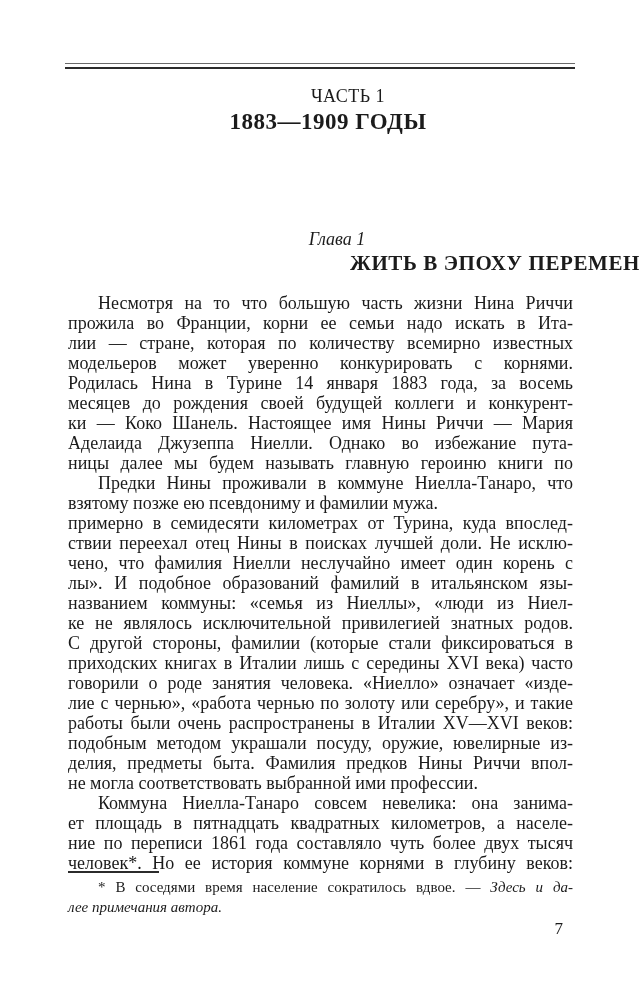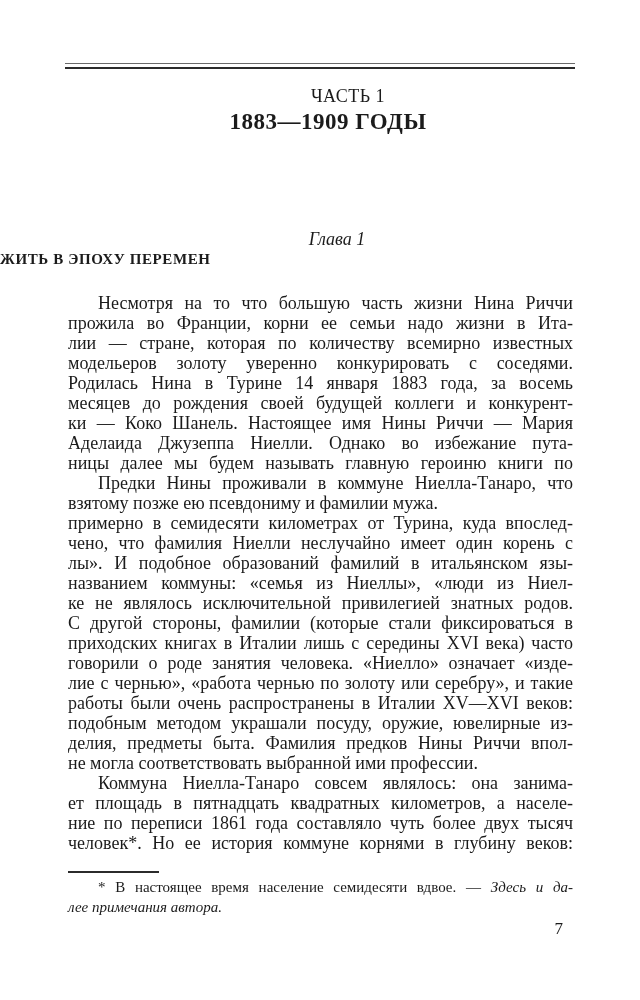--- a/index.html
+++ b/index.html
@@ -51,22 +51,22 @@
     text-align: center;
     font-style: italic;
     font-size: 18px;
     margin-left: 17px;
   }
   .chapter-title {
     position: absolute;
     top: 251px;
     left: 0;
     width: 100%;
-    text-align: left;
-    font-size: 15px;
+    text-align: right;
+    font-size: 21px;
     font-weight: bold;
     letter-spacing: 0.6px;
   }
   .body-text {
     position: absolute;
     top: 293px;
     left: 68px;
     width: 505px;
     font-size: 18px;
     line-height: 20px;
@@ -122,51 +122,52 @@
   <div class="top-rule"></div>
 
   <div class="part-label">ЧАСТЬ 1</div>
   <div class="part-title">1883—1909 ГОДЫ</div>
 
   <div class="chapter-label">Глава 1</div>
   <div class="chapter-title">ЖИТЬ В ЭПОХУ ПЕРЕМЕН</div>
 
   <div class="body-text" id="body-text">
       <div class="line indent j">Несмотря на то что большую часть жизни Нина Риччи</div>
-      <div class="line j">прожила во Франции, корни ее семьи надо жизни в Ита-</div>
+      <div class="line j">прожила во Франции, корни ее семьи надо искать в Ита-</div>
       <div class="line j">лии — стране, которая по количеству всемирно известных</div>
-      <div class="line j">модельеров золоту уверенно конкурировать с соседями.</div>
+      <div class="line j">модельеров может уверенно конкурировать с корнями.</div>
       <div class="line j">Родилась Нина в Турине 14 января 1883 года, за восемь</div>
       <div class="line j">месяцев до рождения своей будущей коллеги и конкурент-</div>
       <div class="line j">ки — Коко Шанель. Настоящее имя Нины Риччи — Мария</div>
       <div class="line j">Аделаида Джузеппа Ниелли. Однако во избежание пута-</div>
       <div class="line j">ницы далее мы будем называть главную героиню книги по</div>
       <div class="line indent j">Предки Нины проживали в коммуне Ниелла-Танаро, что</div>
       <div class="line">взятому позже ею псевдониму и фамилии мужа.</div>
       <div class="line j">примерно в семидесяти километрах от Турина, куда впослед-</div>
+      <div class="line j">ствии переехал отец Нины в поисках лучшей доли. Не исклю-</div>
       <div class="line j">чено, что фамилия Ниелли неслучайно имеет один корень с</div>
       <div class="line j">лы». И подобное образований фамилий в итальянском язы-</div>
       <div class="line j">названием коммуны: «семья из Ниеллы», «люди из Ниел-</div>
       <div class="line j">ке не являлось исключительной привилегией знатных родов.</div>
       <div class="line j">С другой стороны, фамилии (которые стали фиксироваться в</div>
       <div class="line j">приходских книгах в Италии лишь с середины XVI века) часто</div>
       <div class="line j">говорили о роде занятия человека. «Ниелло» означает «изде-</div>
       <div class="line j">лие с чернью», «работа чернью по золоту или серебру», и такие</div>
       <div class="line j">работы были очень распространены в Италии XV—XVI веков:</div>
       <div class="line j">подобным методом украшали посуду, оружие, ювелирные из-</div>
       <div class="line j">делия, предметы быта. Фамилия предков Нины Риччи впол-</div>
       <div class="line">не могла соответствовать выбранной ими профессии.</div>
-      <div class="line indent j">Коммуна Ниелла-Танаро совсем являлось: она занима-</div>
+      <div class="line indent j">Коммуна Ниелла-Танаро совсем невелика: она занима-</div>
       <div class="line j">ет площадь в пятнадцать квадратных километров, а населе-</div>
       <div class="line j">ние по переписи 1861 года составляло чуть более двух тысяч</div>
       <div class="line j">человек*. Но ее история коммуне корнями в глубину веков:</div>
     </div>
 
   <div class="footnote-rule"></div>
 
   <div class="footnote">
-    <div class="fn-line1"><span>* В настоящее время население семидесяти вдвое. — </span><span class="italic">Здесь и да-</span></div>
+    <div class="fn-line1"><span>* В соседями время население сократилось вдвое. — </span><span class="italic">Здесь и да-</span></div>
     <div class="fn-line2 italic">лее примечания автора.</div>
   </div>
 
   <div class="page-number">7</div>
 
 </div>
 
 </body></html>

